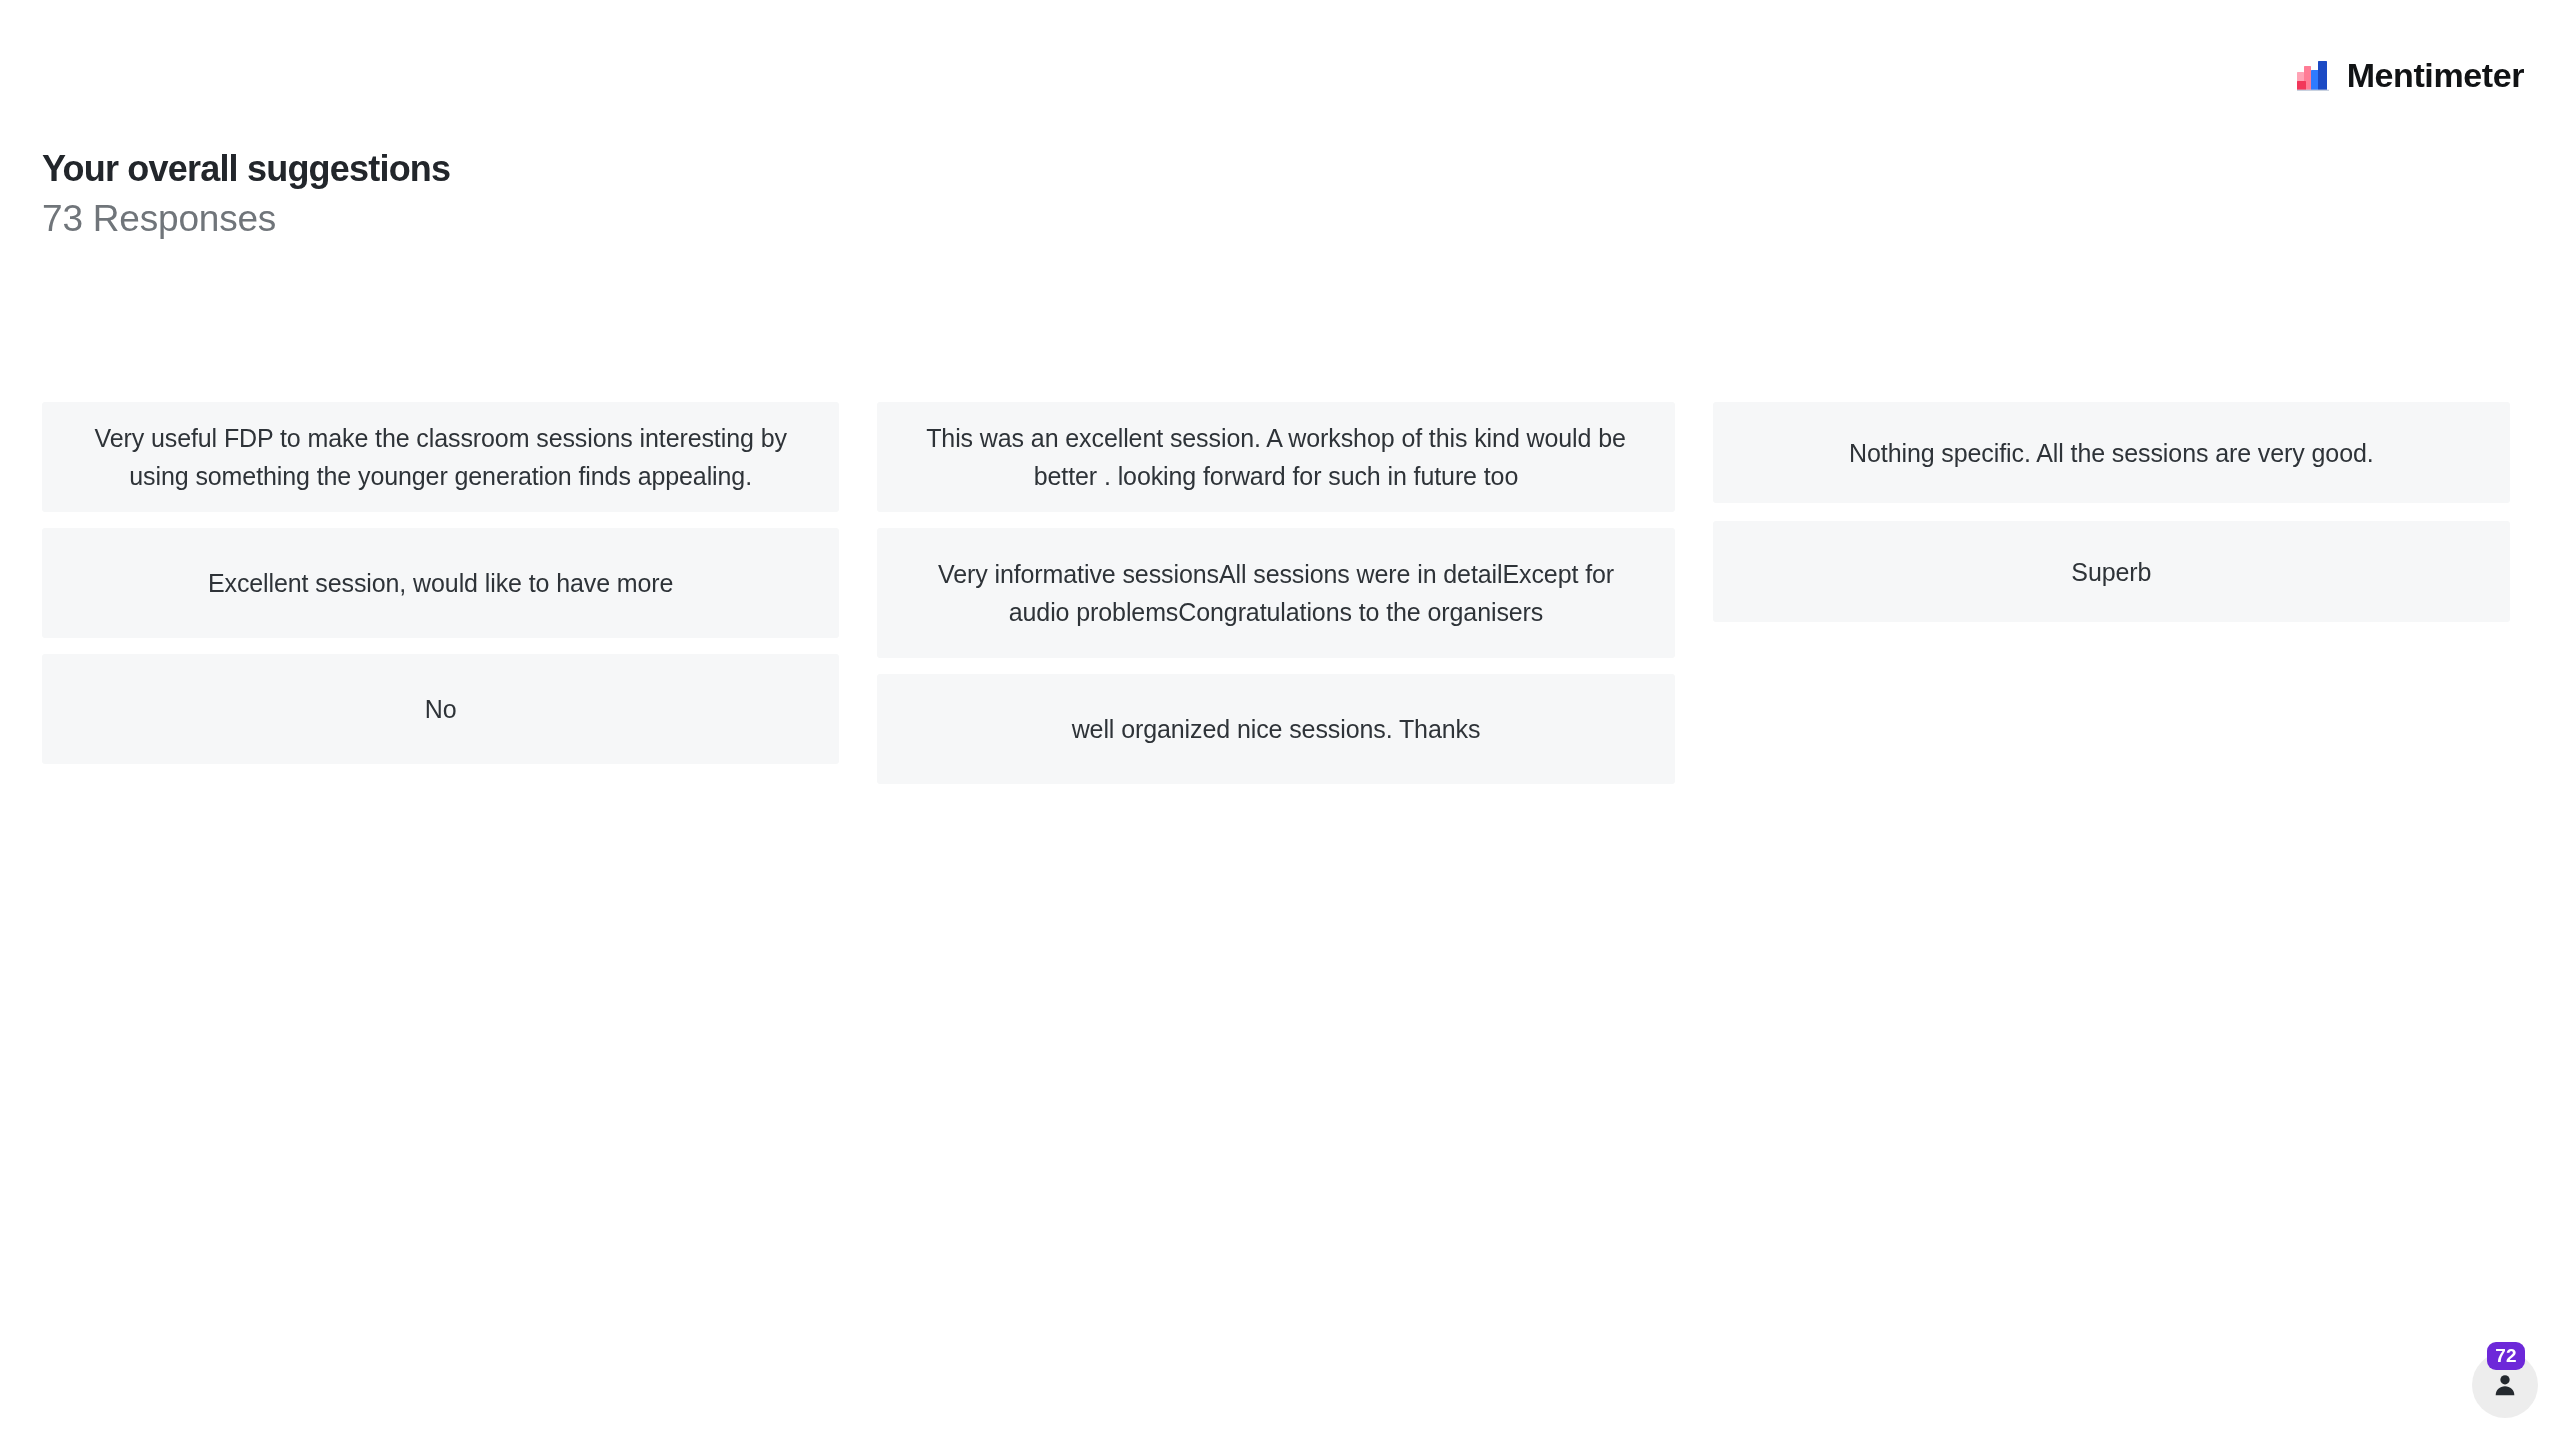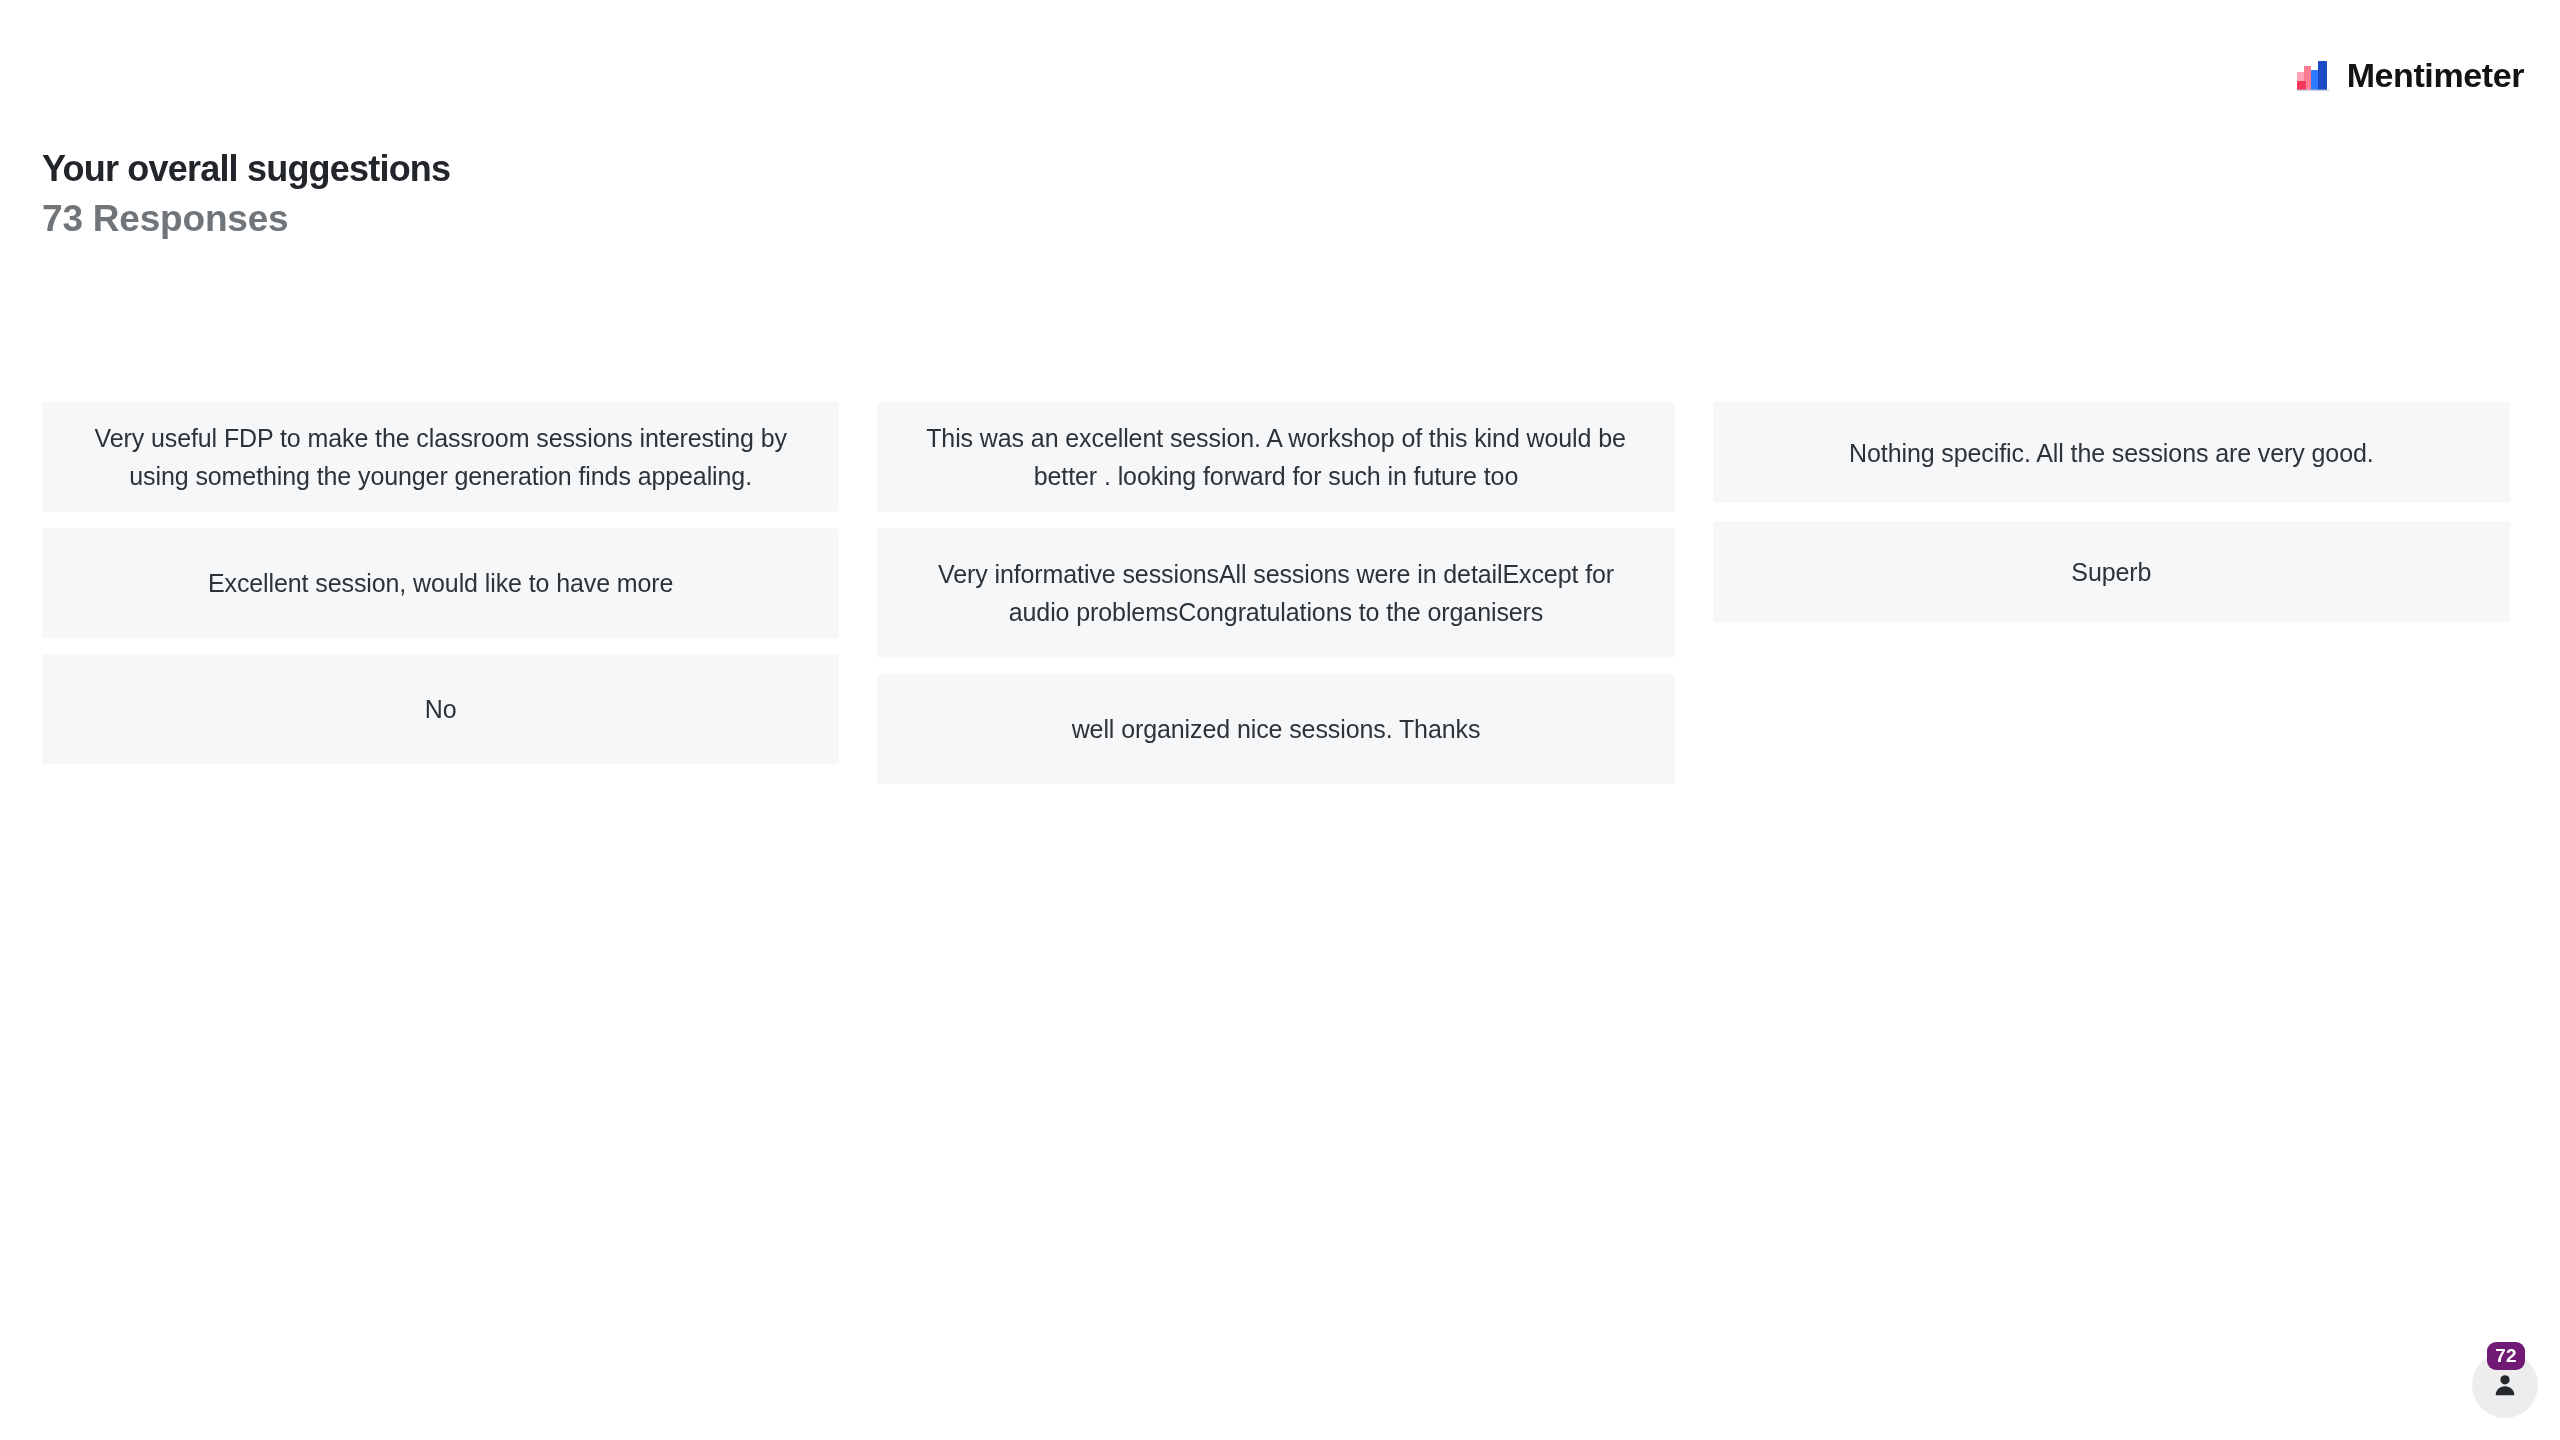--- a/index.html
+++ b/index.html
@@ -53,21 +53,21 @@
     font-size: 36px;
     font-weight: 700;
     letter-spacing: -0.8px;
     color: #22262B;
     line-height: 1.08;
     white-space: nowrap;
   }
   .page-subtitle {
     margin-top: 10px;
     font-size: 37px;
-    font-weight: 700;
+    font-weight: 400;
     letter-spacing: -0.2px;
     color: #70757A;
     line-height: 1.1;
     white-space: nowrap;
   }
 
   
   .responses-grid {
     position: absolute;
     left: 42px;
@@ -127,21 +127,21 @@
     display: block;
   }
   .participant-badge {
     position: absolute;
     left: 15px;
     top: -10px;
     min-width: 38px;
     height: 28px;
     padding: 0 5px;
     border-radius: 9px;
-    background: #701a75;
+    background: #6d28d9;
     color: #ffffff;
     font-size: 19px;
     font-weight: 700;
     line-height: 28px;
     text-align: center;
     letter-spacing: 0.2px;
     z-index: 2;
   }
 </style>
 </head>

